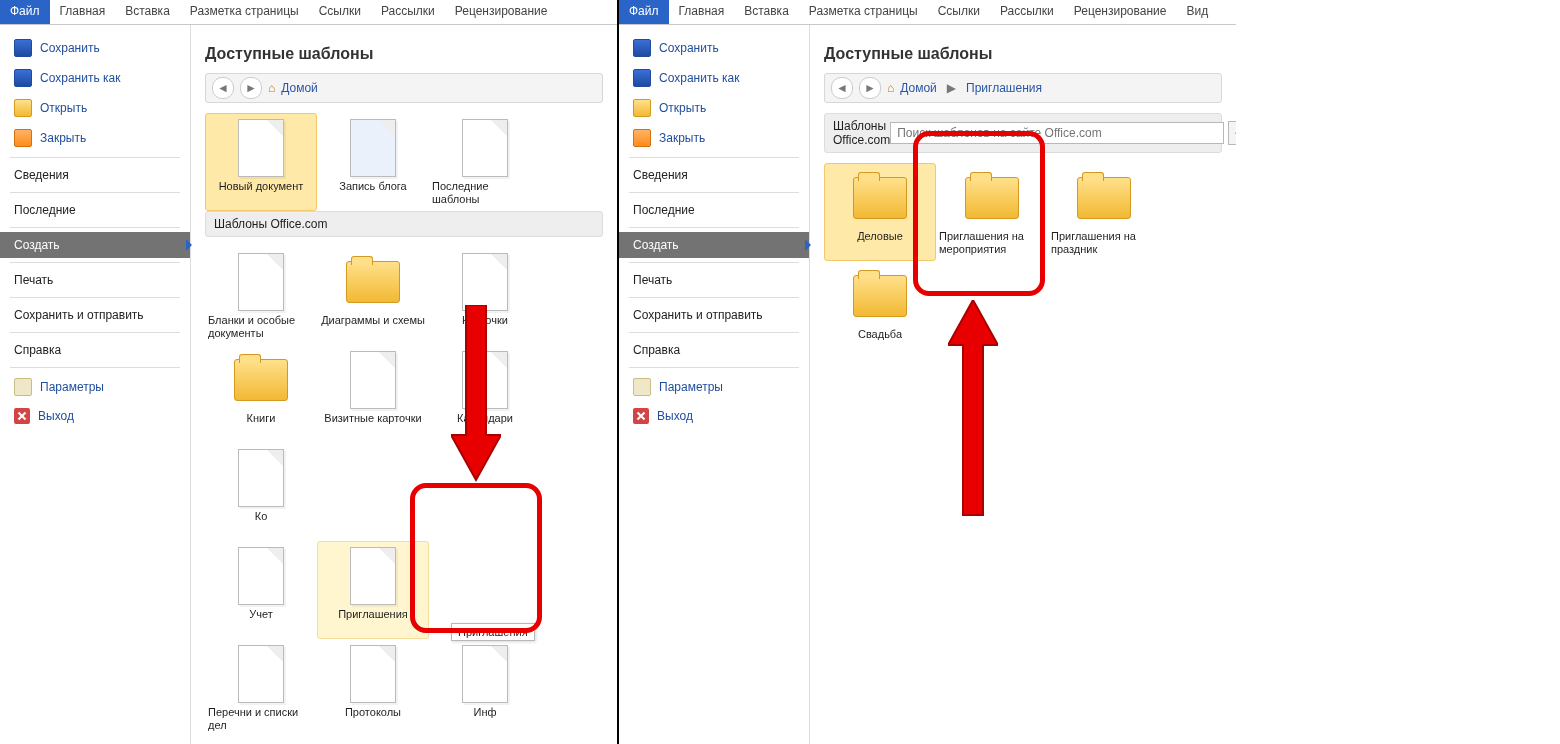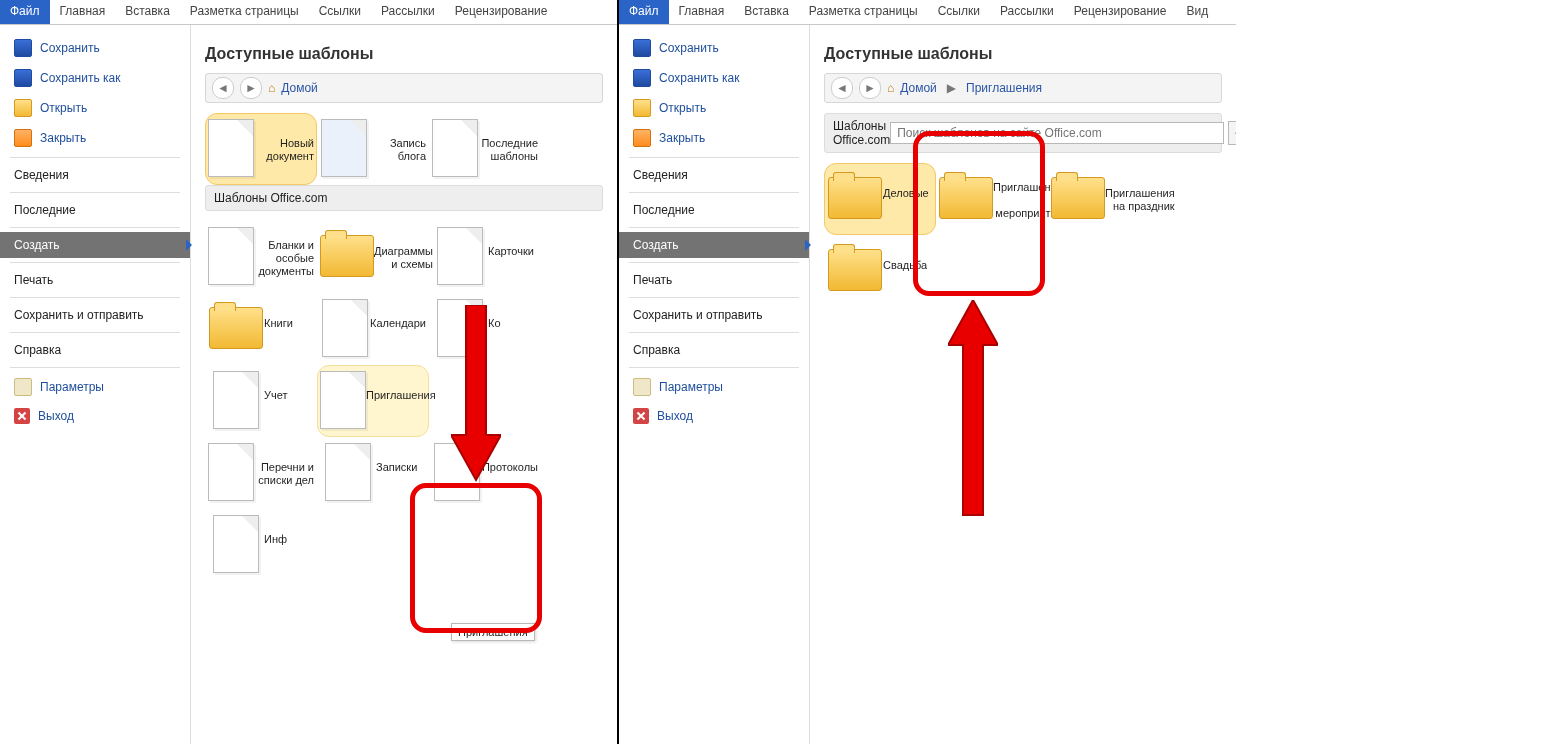--- a/index.html
+++ b/index.html
@@ -21,21 +21,21 @@
 .h1{font-size:16px;font-weight:700;margin:6px 0 10px;color:#333}
 .navbar{display:flex;align-items:center;gap:6px;border:1px solid #d7d7d7;background:#f4f4f4;padding:3px 6px;border-radius:3px;margin-bottom:10px}
 .navbtn{width:20px;height:20px;border:1px solid #ccc;border-radius:10px;background:#fff;display:flex;align-items:center;justify-content:center;color:#777;cursor:pointer}
 .crumb{color:#2a55a5;cursor:pointer}
 .sep{color:#777;margin:0 4px}
 .subhead{background:#eee;border:1px solid #dcdcdc;padding:5px 8px;margin-bottom:10px;font-size:12px;border-radius:3px;display:flex;}
 .subhead .search{margin-left:auto;display:flex;align-items:center;gap:4px}
 .subhead input{width:320px;border:1px solid #b8b8b8;padding:3px 6px;font-size:12px;font-family:inherit;color:#888}
 .gobtn{border:1px solid #b8b8b8;background:#f4f4f4;width:22px;height:22px;display:flex;align-items:center;justify-content:center;cursor:pointer}
 .grid{display:flex;flex-wrap:wrap;gap:0}
-.tile{width:106px;display:flex;align-items:center;text-align:right;padding:6px 2px 4px;cursor:pointer;border:1px solid transparent;border-radius:12px}
+.tile{width:106px;display:flex;flex-direction:column;align-items:center;text-align:left;padding:6px 2px 4px;cursor:pointer;border:1px solid transparent;border-radius:3px}
 .tile.selected{background:#ffe9a8;border-color:#f3c868}
 .tile.hl{background:#fff5ce;border-color:#f5df9b}
 .tile .thumb{width:56px;height:56px;margin-bottom:4px;display:flex;align-items:center;justify-content:center}
 .tile .label{font-size:11px;line-height:13px;min-height:26px}
 .tooltip{position:absolute;border:1px solid #b8b8b8;background:#fff;padding:2px 6px;font-size:11px;box-shadow:1px 1px 3px rgba(0,0,0,.15)}
 
 .anno-box{position:absolute;border:5px solid #e80000;border-radius:16px;pointer-events:none}
 .anno-arrow{position:absolute;pointer-events:none}
 
 .i-save{background:linear-gradient(#3a6fd8,#1e4aa0);border:1px solid #1e4aa0;border-radius:2px}
@@ -173,20 +173,26 @@
           <div class="tile">
               <div class="thumb">
                 <div class="folder-big"></div>
               </div>
               <div class="label">Книги</div>
             </div>
           <div class="tile">
               <div class="thumb">
                 <div class="doc-page"></div>
               </div>
+              <div class="label">Визитные карточки</div>
+            </div>
+          <div class="tile">
+              <div class="thumb">
+                <div class="doc-page"></div>
+              </div>
               <div class="label">Календари</div>
             </div>
           <div class="tile">
               <div class="thumb">
                 <div class="doc-page"></div>
               </div>
               <div class="label">Ко</div>
             </div>
         </div>
         <div class="grid">
@@ -202,26 +208,20 @@
               </div>
               <div class="label">Приглашения</div>
             </div>
         </div>
         <div class="grid">
           <div class="tile">
               <div class="thumb">
                 <div class="doc-page"></div>
               </div>
               <div class="label">Перечни и списки дел</div>
-            </div>
-          <div class="tile">
-              <div class="thumb">
-                <div class="doc-page"></div>
-              </div>
-              <div class="label">Записки</div>
             </div>
           <div class="tile">
               <div class="thumb">
                 <div class="doc-page"></div>
               </div>
               <div class="label">Протоколы</div>
             </div>
           <div class="tile">
               <div class="thumb">
                 <div class="doc-page"></div>

